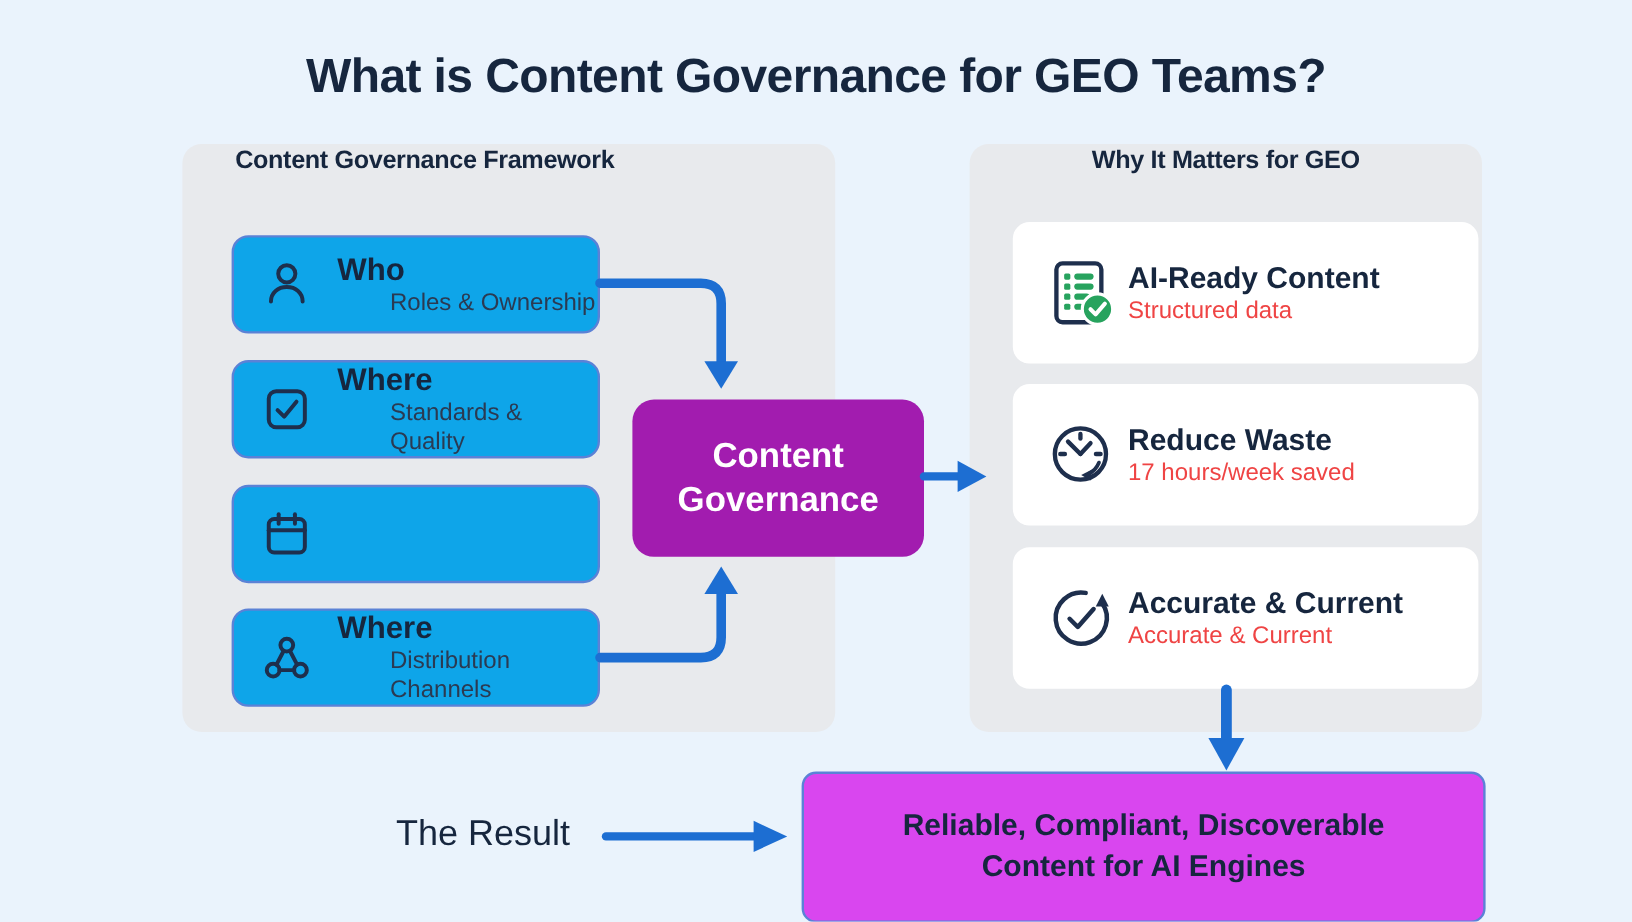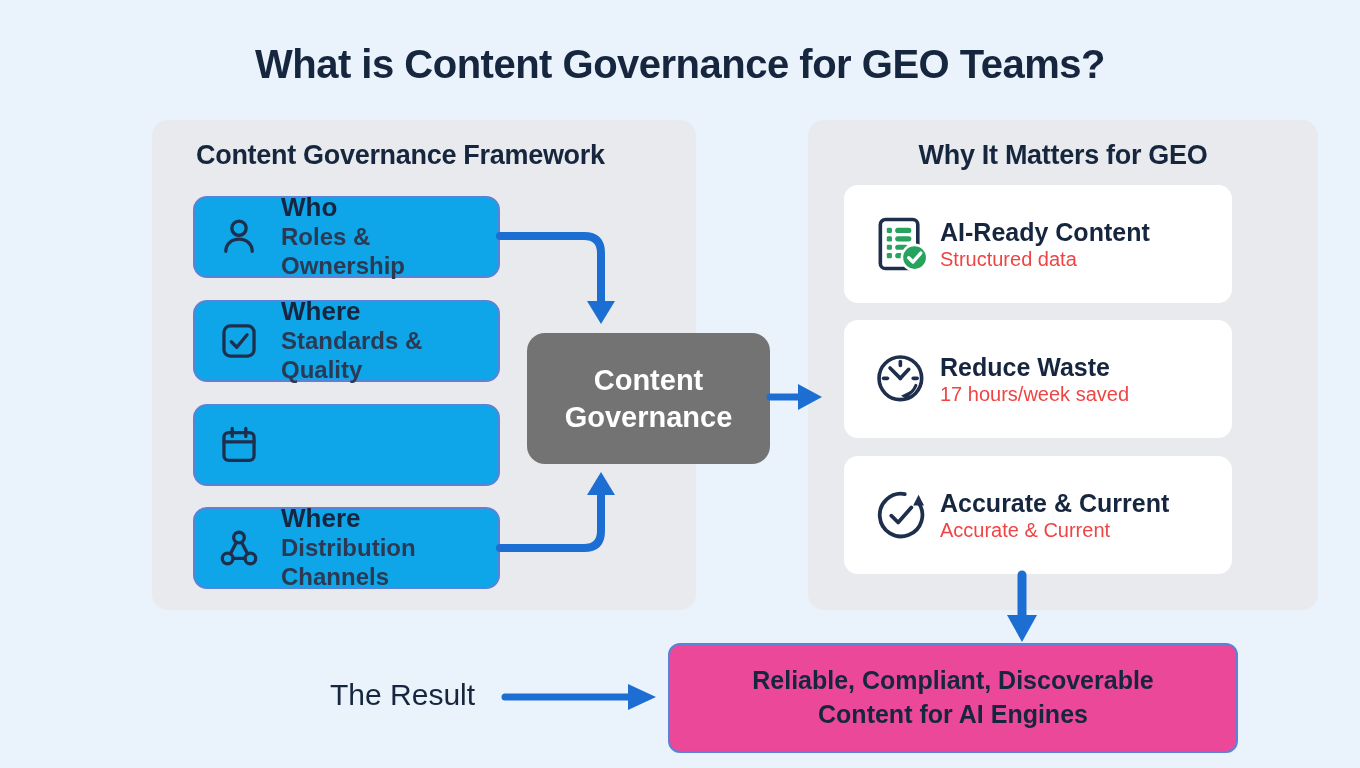--- a/index.html
+++ b/index.html
@@ -25,25 +25,25 @@
     color: #16263e;
   }
   .panel {
     position: absolute;
     top: 120px;
     height: 490px;
     background: #e8eaed;
     border-radius: 16px;
   }
   #framework-panel { left: 152px; width: 544px; }
-  #benefits-panel  { left: 808px; width: 510px; text-decoration: underline; }
+  #benefits-panel  { left: 808px; width: 427px; text-decoration: underline; }
   .panel-header {
     position: absolute;
-    top: 20px;
-    font-size: 27px;
+    top: 2px;
+    font-size: 21px;
     font-weight: 700;
     letter-spacing: -0.3px;
     color: #16263e;
   }
   #framework-panel .panel-header { left: 44px; }
   #benefits-panel .panel-header { left: 0; right: 0; text-align: center; }
 
   .fw-item {
     position: absolute;
     left: 41px;
@@ -52,27 +52,27 @@
     background: #0ea5e9;
     border: 2px solid #5b82d6;
     border-radius: 14px;
     display: flex;
     align-items: center;
     padding-left: 22px;
     gap: 20px;
   }
   .fw-item .icon { width: 44px; height: 44px; flex: 0 0 44px; color: #1e2f4d; }
   .fw-text .fw-title { font-size: 26px; font-weight: 700; color: #16263e; line-height: 1.15; }
-  .fw-text .fw-sub   { font-size: 24px; font-weight: 700; color: #2b3a52; line-height: 1.2; }
+  .fw-text .fw-sub   { font-size: 20px; font-weight: 400; color: #2b3a52; line-height: 1.2; margin-left: 44px; }
 
   #cg-box {
     position: absolute;
     left: 527px; top: 333px;
     width: 243px; height: 131px;
-    background: #737373;
+    background: #a21caf;
     border-radius: 18px;
     display: flex;
     align-items: center;
     justify-content: center;
     text-align: center;
     color: #ffffff;
     font-size: 29px;
     font-weight: 700;
     line-height: 1.25;
     padding: 0 28px;
@@ -97,22 +97,22 @@
   #result-label {
     position: absolute;
     left: 330px; top: 678px;
     font-size: 30px;
     font-weight: 500;
     color: #16263e;
   }
   #result-box {
     position: absolute;
     left: 668px; top: 643px;
-    width: 570px; height: 110px;
-    background: #ec4899;
+    width: 570px; height: 126px;
+    background: #d946ef;
     border: 2px solid #5b82d6;
     border-radius: 12px;
     display: flex;
     flex-direction: column;
     align-items: center;
     justify-content: center;
     text-align: center;
     font-size: 25px;
     font-weight: 700;
     color: #16263e;

